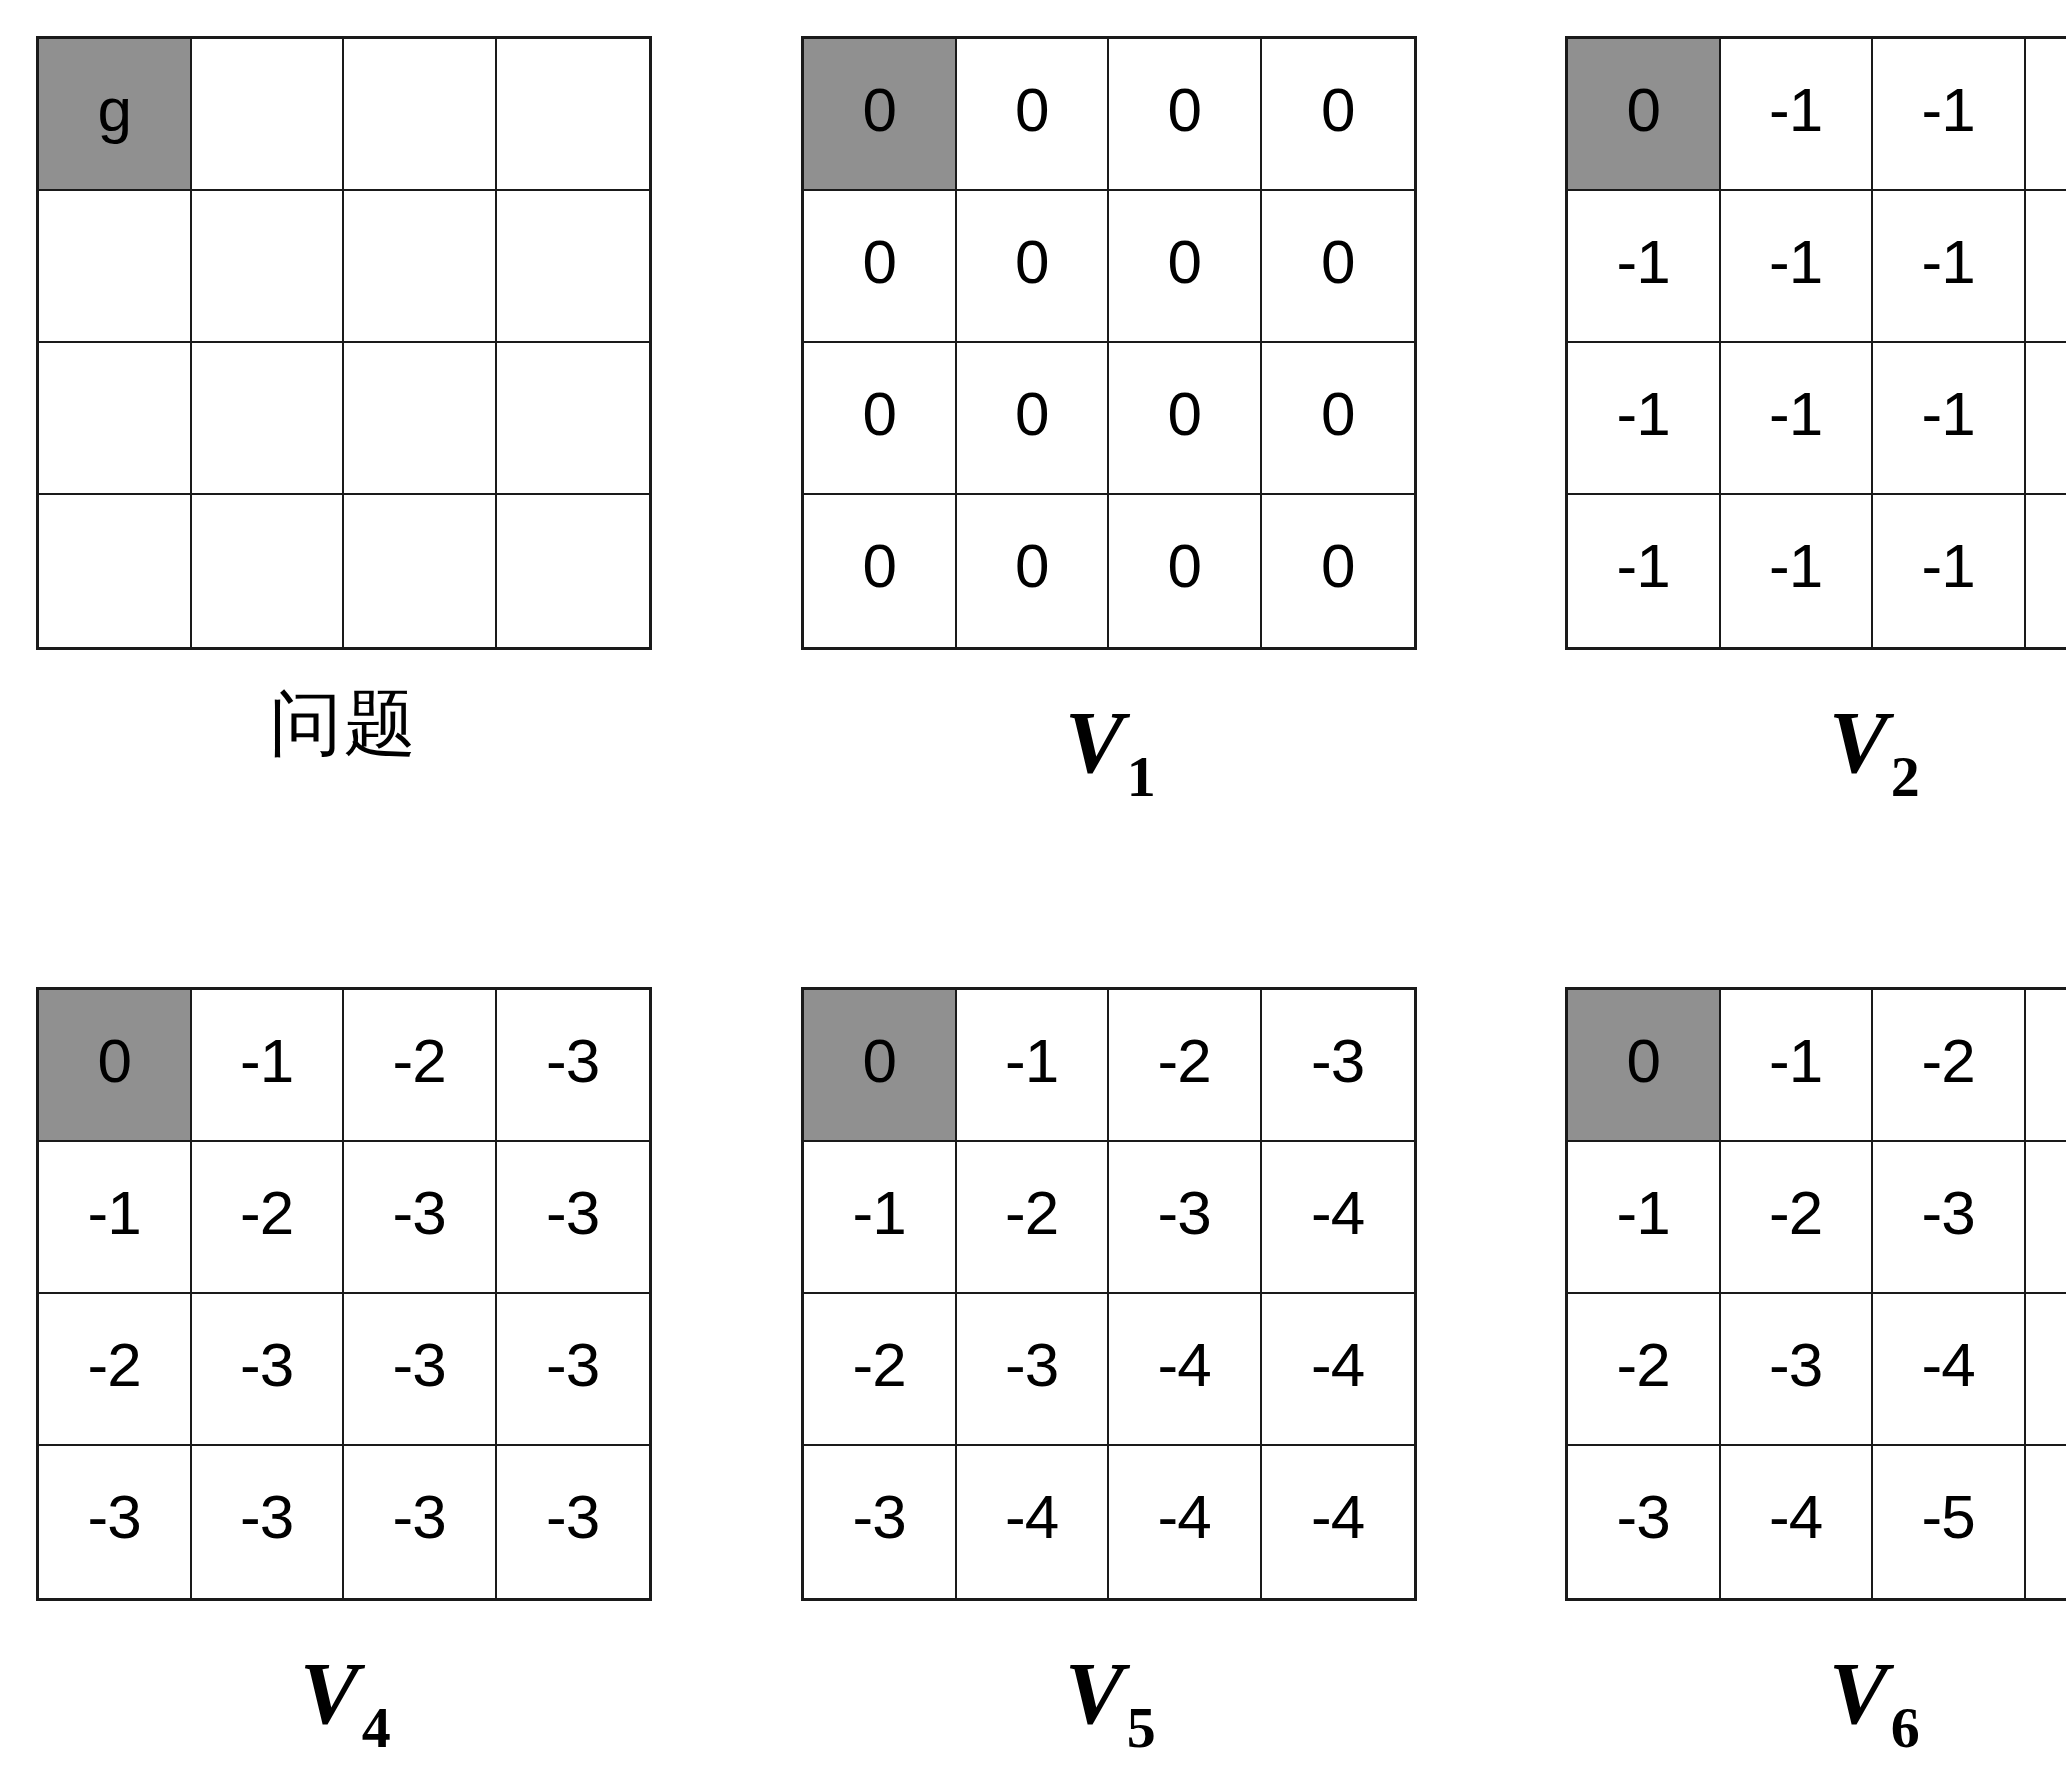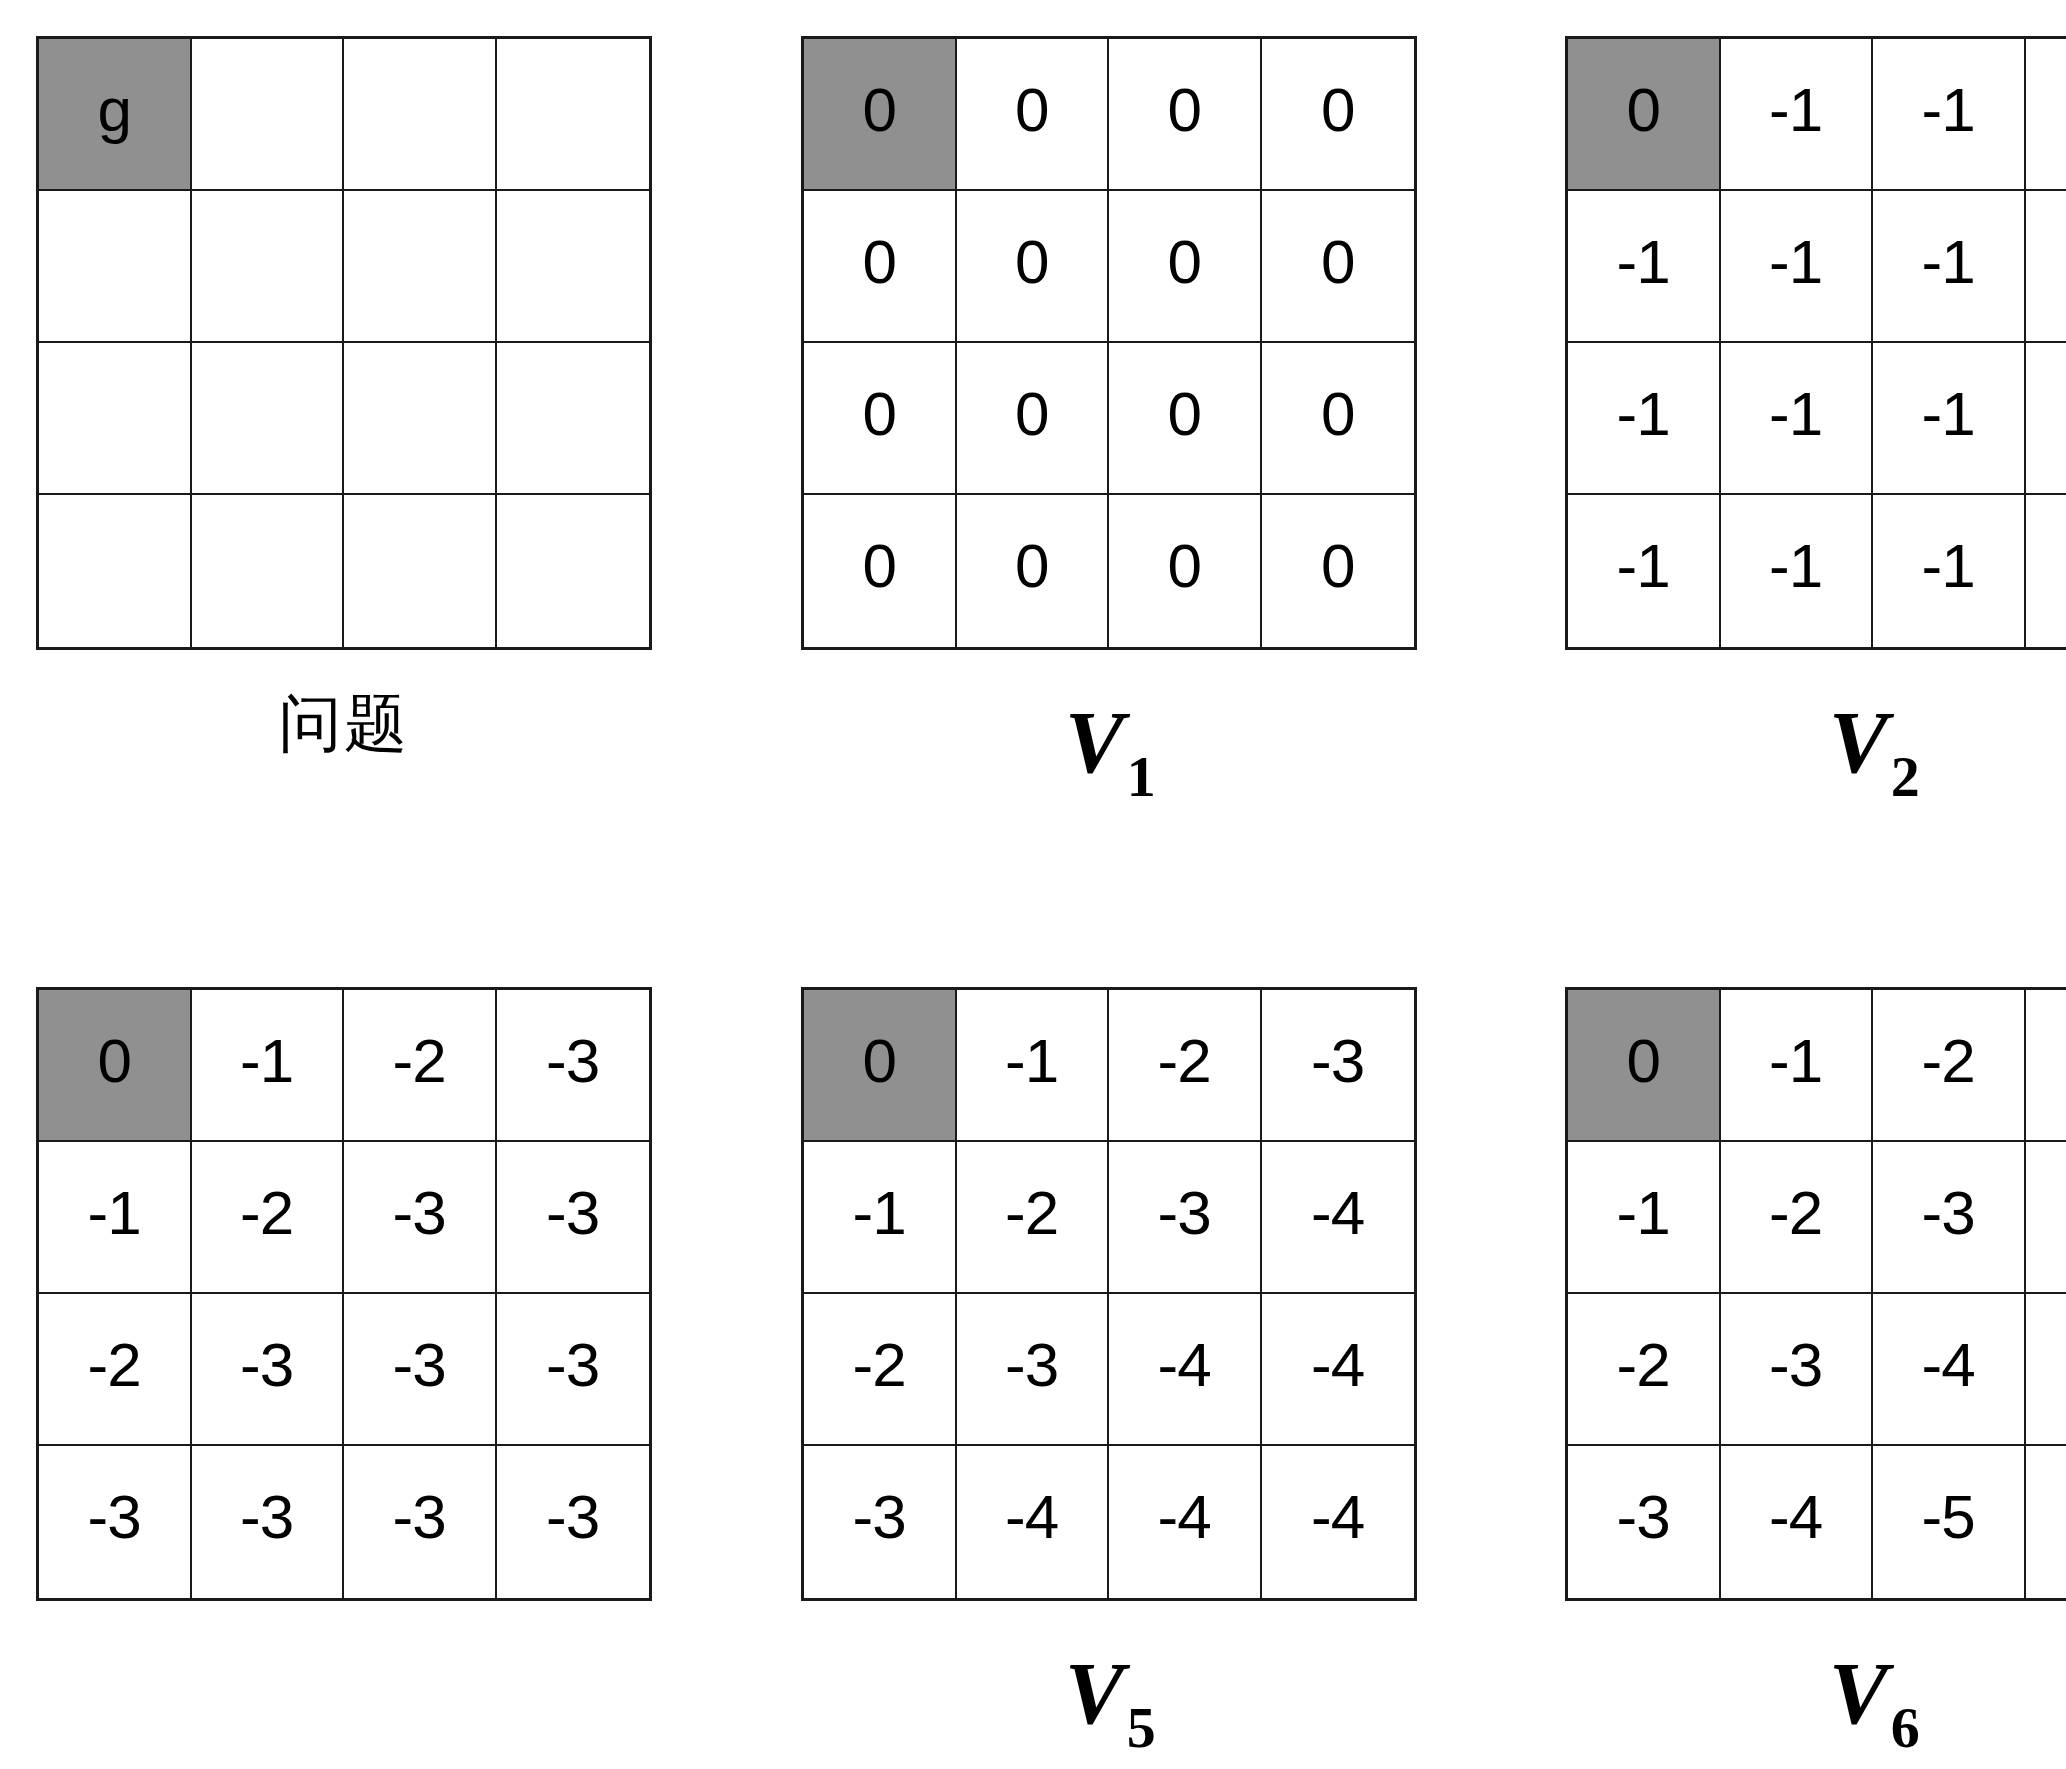--- a/index.html
+++ b/index.html
@@ -87,22 +87,22 @@
     left: 0;
     top: 645px;
     width: 616px;
     text-align: center;
     color: #000000;
     line-height: 1;
     height: 136px;
   }
 
   .caption-cjk {
-    font-family: Liberation Serif, serif;
-    font-size: 63px;
+    font-family: Liberation Mono, monospace;
+    font-size: 72px;
     font-weight: 400;
     letter-spacing: 2.5px;
     display: inline-block;
     padding-top: 12.4px;
   }
 
   .caption-math {
     display: inline-block;
     padding-top: 16.5px;
     white-space: nowrap;
@@ -324,20 +324,21 @@
         <div class="cell row-last">
           <span class="cell-value">-3</span>
         </div>
         <div class="cell row-last">
           <span class="cell-value">-3</span>
         </div>
         <div class="cell col-last row-last">
           <span class="cell-value">-3</span>
         </div>
       </div>
+      <div class="caption"><span class="caption-math"><span class="sym">V</span><span class="sub">4</span></span></div>
     </div>
     <div class="panel r1 c1">
       <div class="grid">
         <div class="cell shaded">
           <span class="cell-value">0</span>
         </div>
         <div class="cell">
           <span class="cell-value">-1</span>
         </div>
         <div class="cell">

